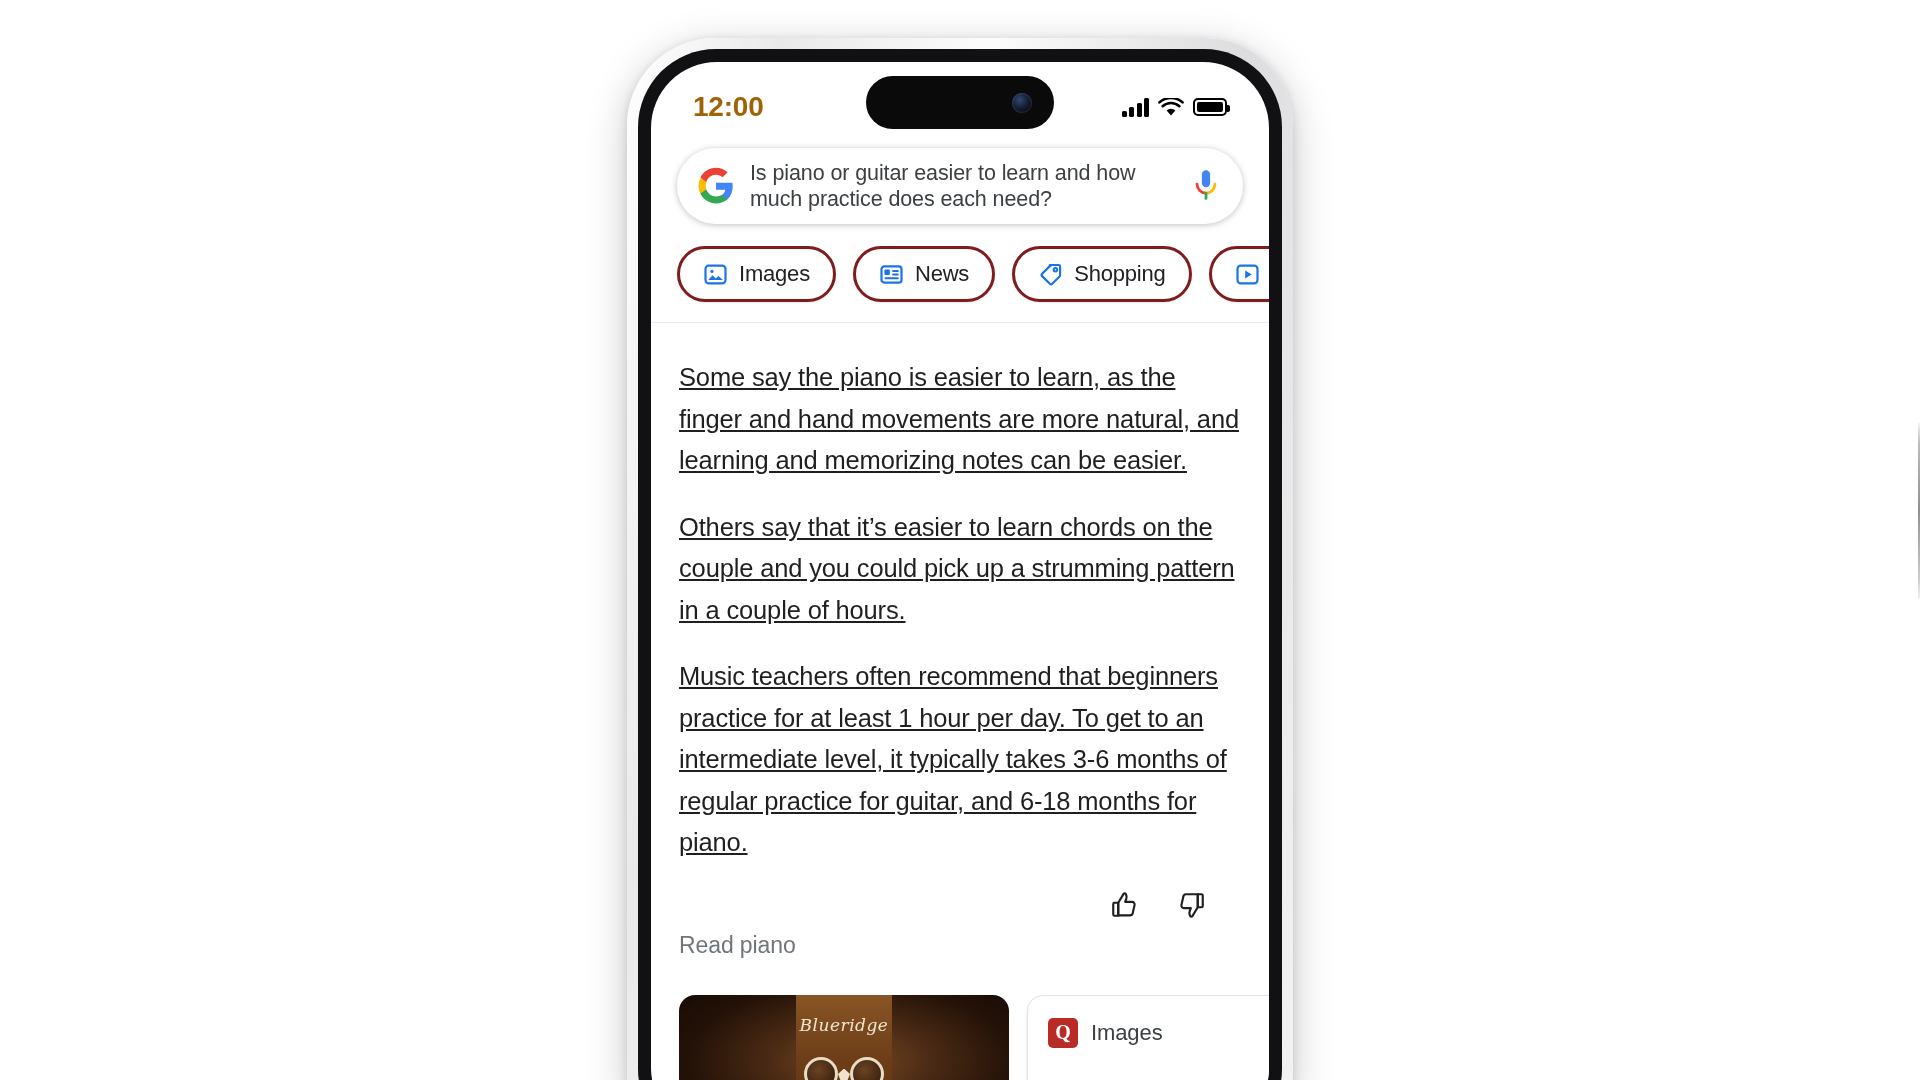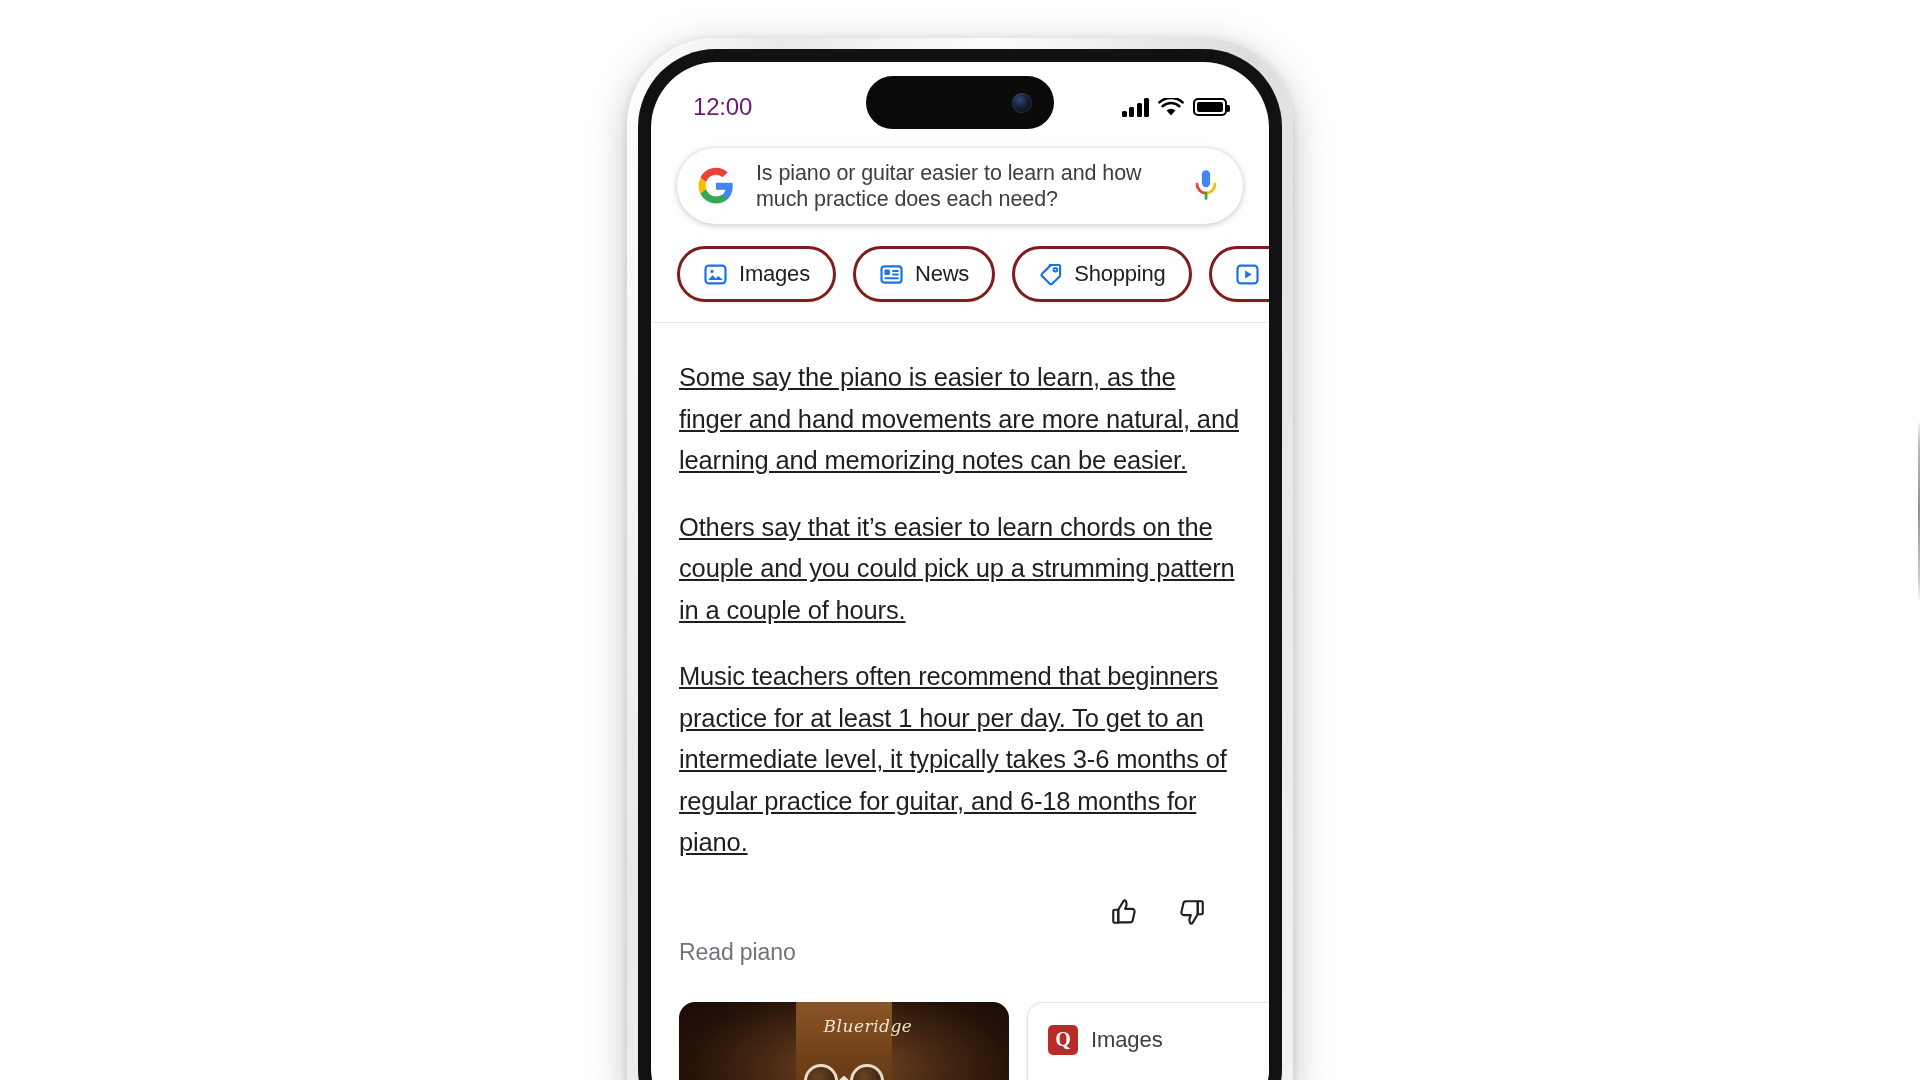--- a/index.html
+++ b/index.html
@@ -57,24 +57,24 @@
   
   .statusbar {
     position: relative;
     height: 72px;
     display: flex;
     align-items: center;
     justify-content: space-between;
     padding: 18px 42px 0 42px;
   }
   .clock {
-    font-size: 24px;
-    font-weight: 400;
+    font-size: 28px;
+    font-weight: 700;
     letter-spacing: -0.2px;
-    color: #701a75;
+    color: #a16207;
   }
   .status-right { display: flex; align-items: center; gap: 9px; }
 
   .signal { display: flex; align-items: flex-end; gap: 2.5px; height: 19px; }
   .signal i { display: block; width: 5px; background: #000; border-radius: 1.5px; }
   .signal i:nth-child(1){ height: 6px; }
   .signal i:nth-child(2){ height: 10px; }
   .signal i:nth-child(3){ height: 14px; }
   .signal i:nth-child(4){ height: 19px; }
 
@@ -109,21 +109,21 @@
   
   .searchwrap { padding: 14px 26px 0 26px; }
   .searchbar {
     height: 76px;
     background: #ffffff;
     border-radius: 40px;
     box-shadow: 0 1px 6px rgba(32,33,36,0.28);
     display: flex;
     align-items: center;
     padding: 0 22px 0 20px;
-    gap: 21px;
+    gap: 15px;
   }
   .glogo { width: 38px; height: 38px; flex: 0 0 auto; }
   .query {
     flex: 1 1 auto;
     font-size: 21.5px;
     line-height: 26px;
     color: #3c4043;
     letter-spacing: -0.1px;
     max-height: 54px;
     overflow: hidden;
@@ -169,21 +169,21 @@
     padding: 34px 28px 0 28px;
   }
   .para {
     font-size: 25.5px;
     line-height: 41.5px;
     color: #1f1f1f;
     letter-spacing: -0.15px;
     margin-bottom: 25px;
     text-decoration: underline;
   }
-  .para:last-of-type { margin-bottom: 7px; }
+  .para:last-of-type { margin-bottom: 0; }
 
   .feedback {
     display: flex;
     justify-content: flex-end;
     align-items: center;
     gap: 38px;
     padding: 26px 34px 0 0;
   }
   .fb-icon { width: 30px; height: 30px; }
 
@@ -210,27 +210,26 @@
     position: relative;
     overflow: hidden;
   }
   .card-img .neck {
     position: absolute; left: 50%; transform: translateX(-50%);
     top: 0; width: 96px; height: 100%;
     background: linear-gradient(180deg,#8a5526 0%, #6e3f18 40%, #522d10 100%);
   }
   .card-img .script {
     position: absolute; left: 50%; transform: translateX(-50%);
-    top: 14px;
+    top: 20px;
     font-family: "DejaVu Serif", serif;
     font-style: italic;
     font-size: 17px;
     color: #f2e6cf;
     letter-spacing: 0.5px;
-    margin-left: 24px;
   }
   .card-img .tuner {
     position: absolute; top: 62px;
     width: 34px; height: 34px; border-radius: 50%;
     border: 3px solid #e8dcc4;
     background: radial-gradient(circle at 40% 35%, #6a4322, #2c180a);
   }
   .card-img .tuner.l { left: 38%; }
   .card-img .tuner.r { right: 38%; }
   .card-img .leaf {

